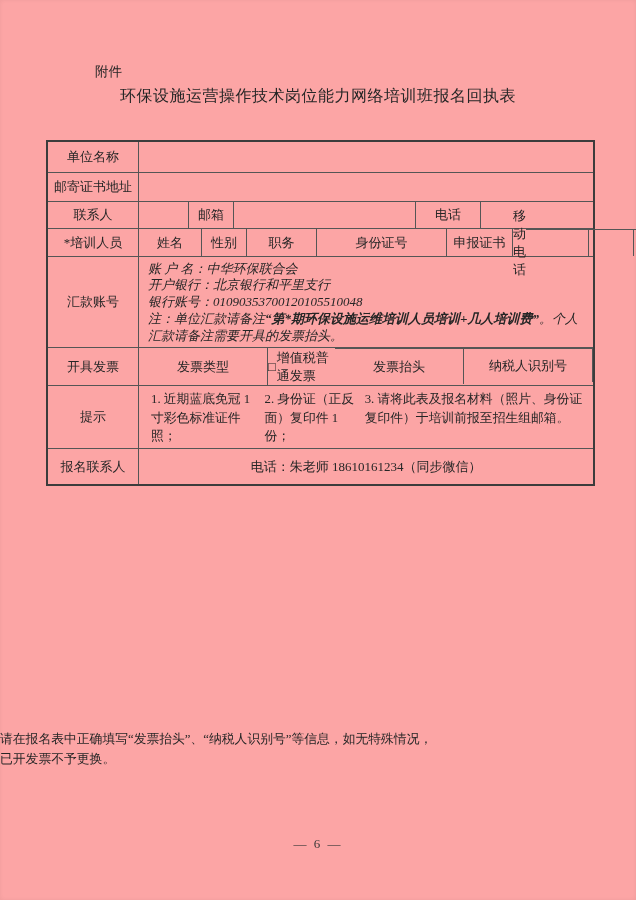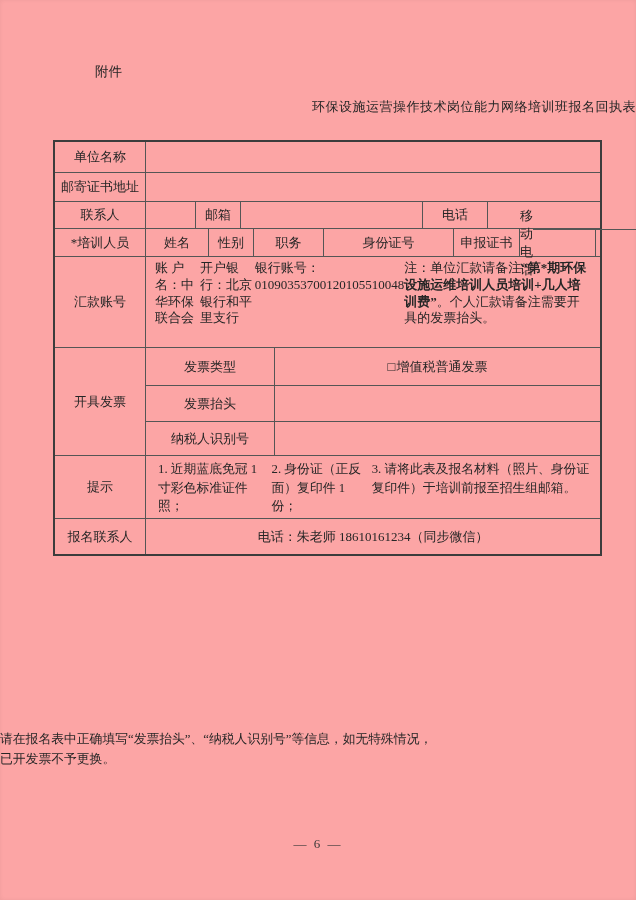--- a/index.html
+++ b/index.html
@@ -11,29 +11,29 @@
     color:#262626;
     overflow:hidden;
     box-shadow:inset 0 0 4px rgba(0,0,0,.06);
   }
   .attachment{
     padding-top:63px;
     padding-left:95px;
     font-size:13.5px;
   }
   .title{
-    margin-top:17px;
-    text-align:right;
-    font-size:13px;
+    margin-top:5px;
+    text-align:center;
+    font-size:16px;
     letter-spacing:.5px;
   }
   
   .form{
     position:absolute;
-    left:53px;top:140px;
+    left:46px;top:140px;
     width:549px;
     border:2px solid #3c3c3c;
     box-sizing:border-box;
     font-size:13px;
   }
   .row{display:flex;align-items:stretch;}
   .row + .row{border-top:1px solid #555;}
   .cell{box-sizing:border-box;display:flex;align-items:center;justify-content:center;}
   .cell + .cell{border-left:1px solid #555;}
   .w-label{width:90px;flex:none;}
@@ -48,24 +48,24 @@
   .pwrap{flex:1 1 auto;display:flex;flex-direction:row;border-left:1px solid #555;}
   .prow{display:flex;height:26px;}
   .prow.phead{height:27px;}
   .prow + .prow{border-top:1px solid #555;}
   .pcell{box-sizing:border-box;display:flex;align-items:center;justify-content:center;}
   .pcell + .pcell{border-left:1px solid #555;}
   .pc0{width:62px;flex:none}.pc1{width:45px;flex:none}.pc2{width:70px;flex:none}
   .pc3{width:130px;flex:none}.pc4{width:66px;flex:none}.pc5{flex:1 1 auto}
   
   .remit-content{flex:1 1 auto;border-left:1px solid #555;padding:3px 8px 2px 9px;
-    display:flex;justify-content:center;line-height:16.8px;box-sizing:border-box;}
+    display:flex;flex-direction:column;justify-content:center;line-height:16.8px;box-sizing:border-box;font-style:italic;}
   .remit-content .b{font-weight:bold;}
   
-  .invwrap{flex:1 1 auto;display:flex;flex-direction:column;border-left:1px solid #555;}
+  .invwrap{flex:1 1 auto;display:flex;flex-direction:row;border-left:1px solid #555;}
   .invrow{display:flex;}
   .invrow + .invrow{border-top:1px solid #555;}
   .ih37{height:37px}.ih35{height:35px}.ih33{height:33px}
   .inv-lbl{width:128px;flex:none;box-sizing:border-box;display:flex;align-items:center;justify-content:center;}
   .inv-val{flex:1 1 auto;border-left:1px solid #555;display:flex;align-items:center;justify-content:center;}
   .chk{margin-right:1px;}
   
   .tips-content{flex:1 1 auto;border-left:1px solid #555;padding:4px 8px 2px 12px;
     display:flex;flex-direction:row;justify-content:center;line-height:18.5px;font-size:12.8px;box-sizing:border-box;}
   

